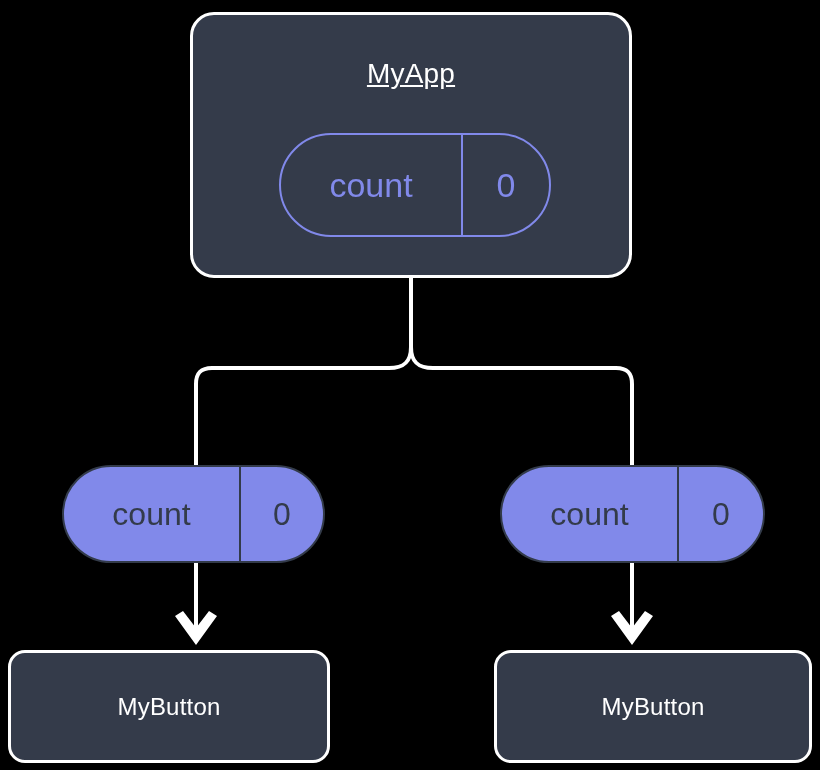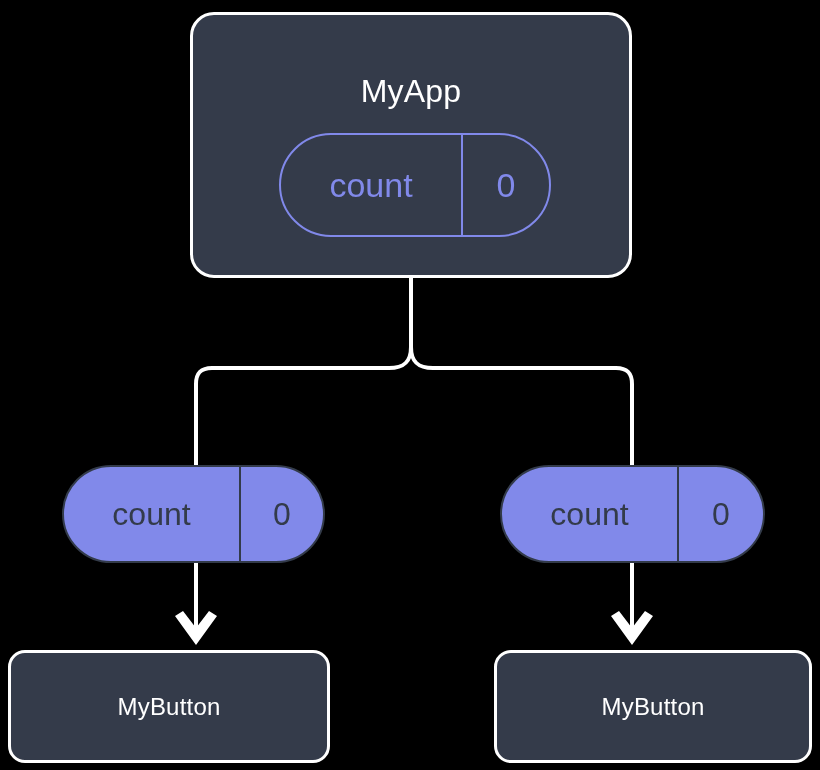--- a/index.html
+++ b/index.html
@@ -57,26 +57,27 @@
     width: 322px;
   }
   #leaf-card-right {
     left: 494px;
     top: 650px;
     width: 318px;
   }
 
   .root-title {
     color: #ffffff;
-    font-size: 32px;
+    font-size: 28px;
     font-weight: 400;
     letter-spacing: 0.2px;
-    margin-top: 60px;
+    margin-top: 45px;
     line-height: 1;
     user-select: none;
+    text-decoration: underline;
   }
   .leaf-title {
     color: #ffffff;
     font-size: 24px;
     font-weight: 400;
     letter-spacing: 0.2px;
     line-height: 1;
     user-select: none;
   }
 

